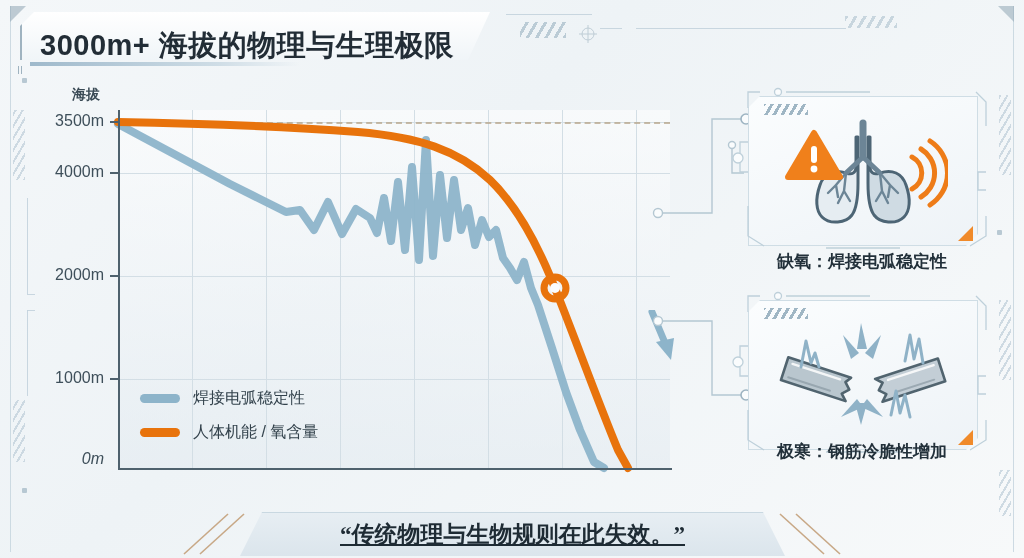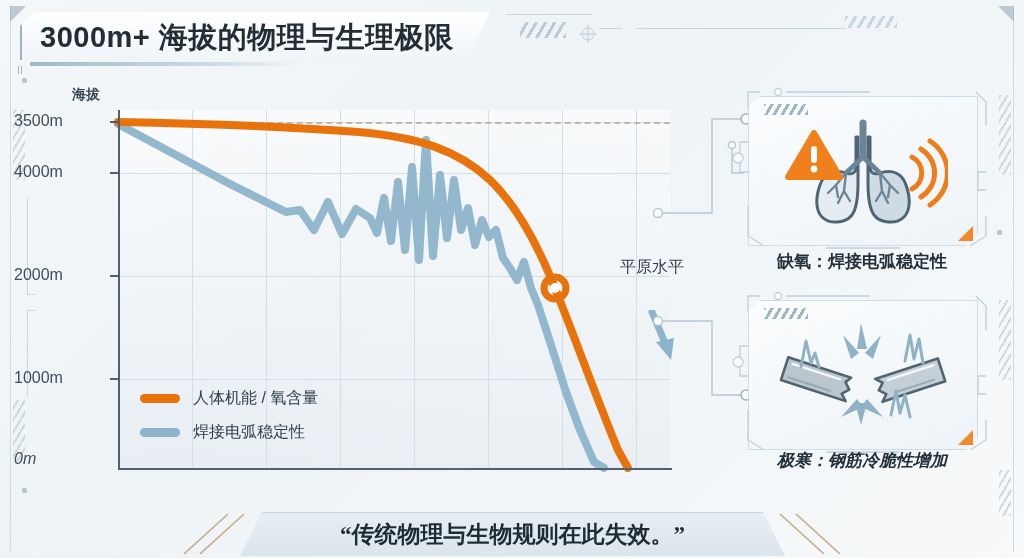--- a/index.html
+++ b/index.html
@@ -56,21 +56,21 @@
   .title-bar {
     position: absolute; left: 20px; top: 12px; width: 470px; height: 48px;
   }
   .title-bar .tb-shape {
     position: absolute; inset: 0;
     background: linear-gradient(180deg, #ffffff 0%, #f0f5f8 100%);
     clip-path: polygon(14px 0, 100% 0, calc(100% - 22px) 100%, 0 100%, 0 14px);
     border-left: 2px solid #9fb3c0;
   }
   .title-text {
-    position: absolute; left: 20px; top: 6px;
+    position: absolute; left: 20px; top: 14px;
     font-size: 29px; font-weight: bold; letter-spacing: .5px;
     color: #222d36; white-space: nowrap;
     font-family: "Liberation Sans", "DejaVu Sans", sans-serif;
   }
   .title-underline {
     position: absolute; left: 30px; top: 62px; width: 270px; height: 4px;
     background: linear-gradient(90deg, #9fb9cb 0%, #cfdde6 70%, rgba(207,221,230,0) 100%);
   }
   .title-ticks { position: absolute; left: 18px; top: 60px; width: 9px; height: 8px; }
   .title-ticks i { display: inline-block; width: 1px; height: 8px; background: #9fb3c0; margin-right: 2px; }
@@ -82,21 +82,21 @@
   }
   .plot {
     position: absolute; left: 58px; top: 22px; width: 552px; height: 358px;
     background: linear-gradient(180deg, rgba(255,255,255,.55) 0%, rgba(226,234,240,.55) 100%);
   }
   .axis-y { position: absolute; left: 58px; top: 22px; width: 2px; height: 360px; background: #4e616d; }
   .axis-x { position: absolute; left: 58px; top: 380px; width: 554px; height: 2px; background: #4e616d; }
   .grid-h { position: absolute; left: 0; width: 100%; height: 1px; background: #d3dee5; }
   .grid-v { position: absolute; top: 0; width: 1px; height: 100%; background: #d3dee5; }
   .ytick {
-    position: absolute; right: 566px; width: 90px; text-align: left;
+    position: absolute; right: 566px; width: 90px; text-align: right;
     font-size: 16px; color: #3e4f5a; white-space: nowrap;
   }
   .ytick-mark { position: absolute; left: 50px; width: 8px; height: 2px; background: #4e616d; }
   .dashed-ref {
     position: absolute; left: 0; width: 100%; height: 0;
     border-top: 2px dashed #b8a68c; opacity: .75;
   }
 
   .curve-svg { position: absolute; left: 0; top: 0; width: 100%; height: 100%; overflow: visible; }
 
@@ -135,35 +135,36 @@
   .panel-hatch {
     position: absolute; left: 16px; top: 8px; width: 44px; height: 11px;
     background: repeating-linear-gradient(-60deg, #9fb6c4 0 3px, transparent 3px 7px);
   }
   .panel-frame-svg { position: absolute; left: -18px; top: -10px; width: 268px; height: 175px; overflow: visible; }
   .panel-caption {
     position: absolute; width: 280px; text-align: center; left: 722px;
     font-size: 17px; font-weight: bold; color: #22303a;
   }
   .caption-1 { top: 250px; }
-  .caption-2 { top: 449px; font-style: italic; }
+  .caption-2 { top: 440px; }
   .icon-area { position: absolute; inset: 0; display: flex; align-items: center; justify-content: center; }
 
   
   .quote-bar { position: absolute; left: 240px; top: 512px; width: 545px; height: 44px; }
   .quote-shape {
     position: absolute; inset: 0;
     background: linear-gradient(180deg, #e7eef3 0%, #dbe5ec 100%);
     clip-path: polygon(22px 0, calc(100% - 22px) 0, 100% 100%, 0 100%);
     border-top: 1px solid #c9d8e1;
   }
   .quote-text {
     position: absolute; inset: 0; display: flex; align-items: center; justify-content: center;
     font-size: 23px; font-weight: bold; color: #1e2b34;
     font-family: "Liberation Serif", "DejaVu Serif", serif;
+    text-decoration: underline;
   }
   .quote-wing { position: absolute; top: 512px; width: 70px; height: 44px; }
   .wing-l { left: 176px; }
   .wing-r { right: 176px; }
 </style>
 </head>
 <body>
 
 <div class="frame-line frame-left"></div>
 <div class="frame-line frame-right"></div>
@@ -254,31 +255,30 @@
   <div class="ytick-mark" style="top:33px;"></div>
   <div class="ytick-mark" style="top:84px;"></div>
   <div class="ytick-mark" style="top:187px;"></div>
   <div class="ytick-mark" style="top:290px;"></div>
 
   <div class="axis-y"></div>
   <div class="axis-x"></div>
 
   <div class="legend">
     <div class="legend-row">
+      <div class="legend-swatch" style="background:#8DB4CA;"></div>
+      <div class="legend-label">焊接电弧稳定性</div>
+    </div>
+    <div class="legend-row">
       <div class="legend-swatch" style="background:#E8730C;"></div>
       <div class="legend-label">人体机能 / 氧含量</div>
     </div>
-    <div class="legend-row">
-      <div class="legend-swatch" style="background:#8DB4CA;"></div>
-      <div class="legend-label">焊接电弧稳定性</div>
-    </div>
   </div>
 
   <div class="annot">
-    <div>平原水平</div>
   </div>
   <svg class="annot-arrow" viewBox="0 0 34 56">
     <path d="M8,2 L24,40" stroke="#8DB4CA" stroke-width="7" stroke-linecap="round" fill="none"></path>
     <path d="M12,32 L27,50 L30,28 Z" fill="#8DB4CA"></path>
   </svg>
 </div>
 
 <svg class="connectors" viewBox="0 0 120 360">
   <g stroke="#b4c7d2" stroke-width="1.4" fill="none">
     <path d="M20,118 L72,118 L72,24 L104,24"></path>

